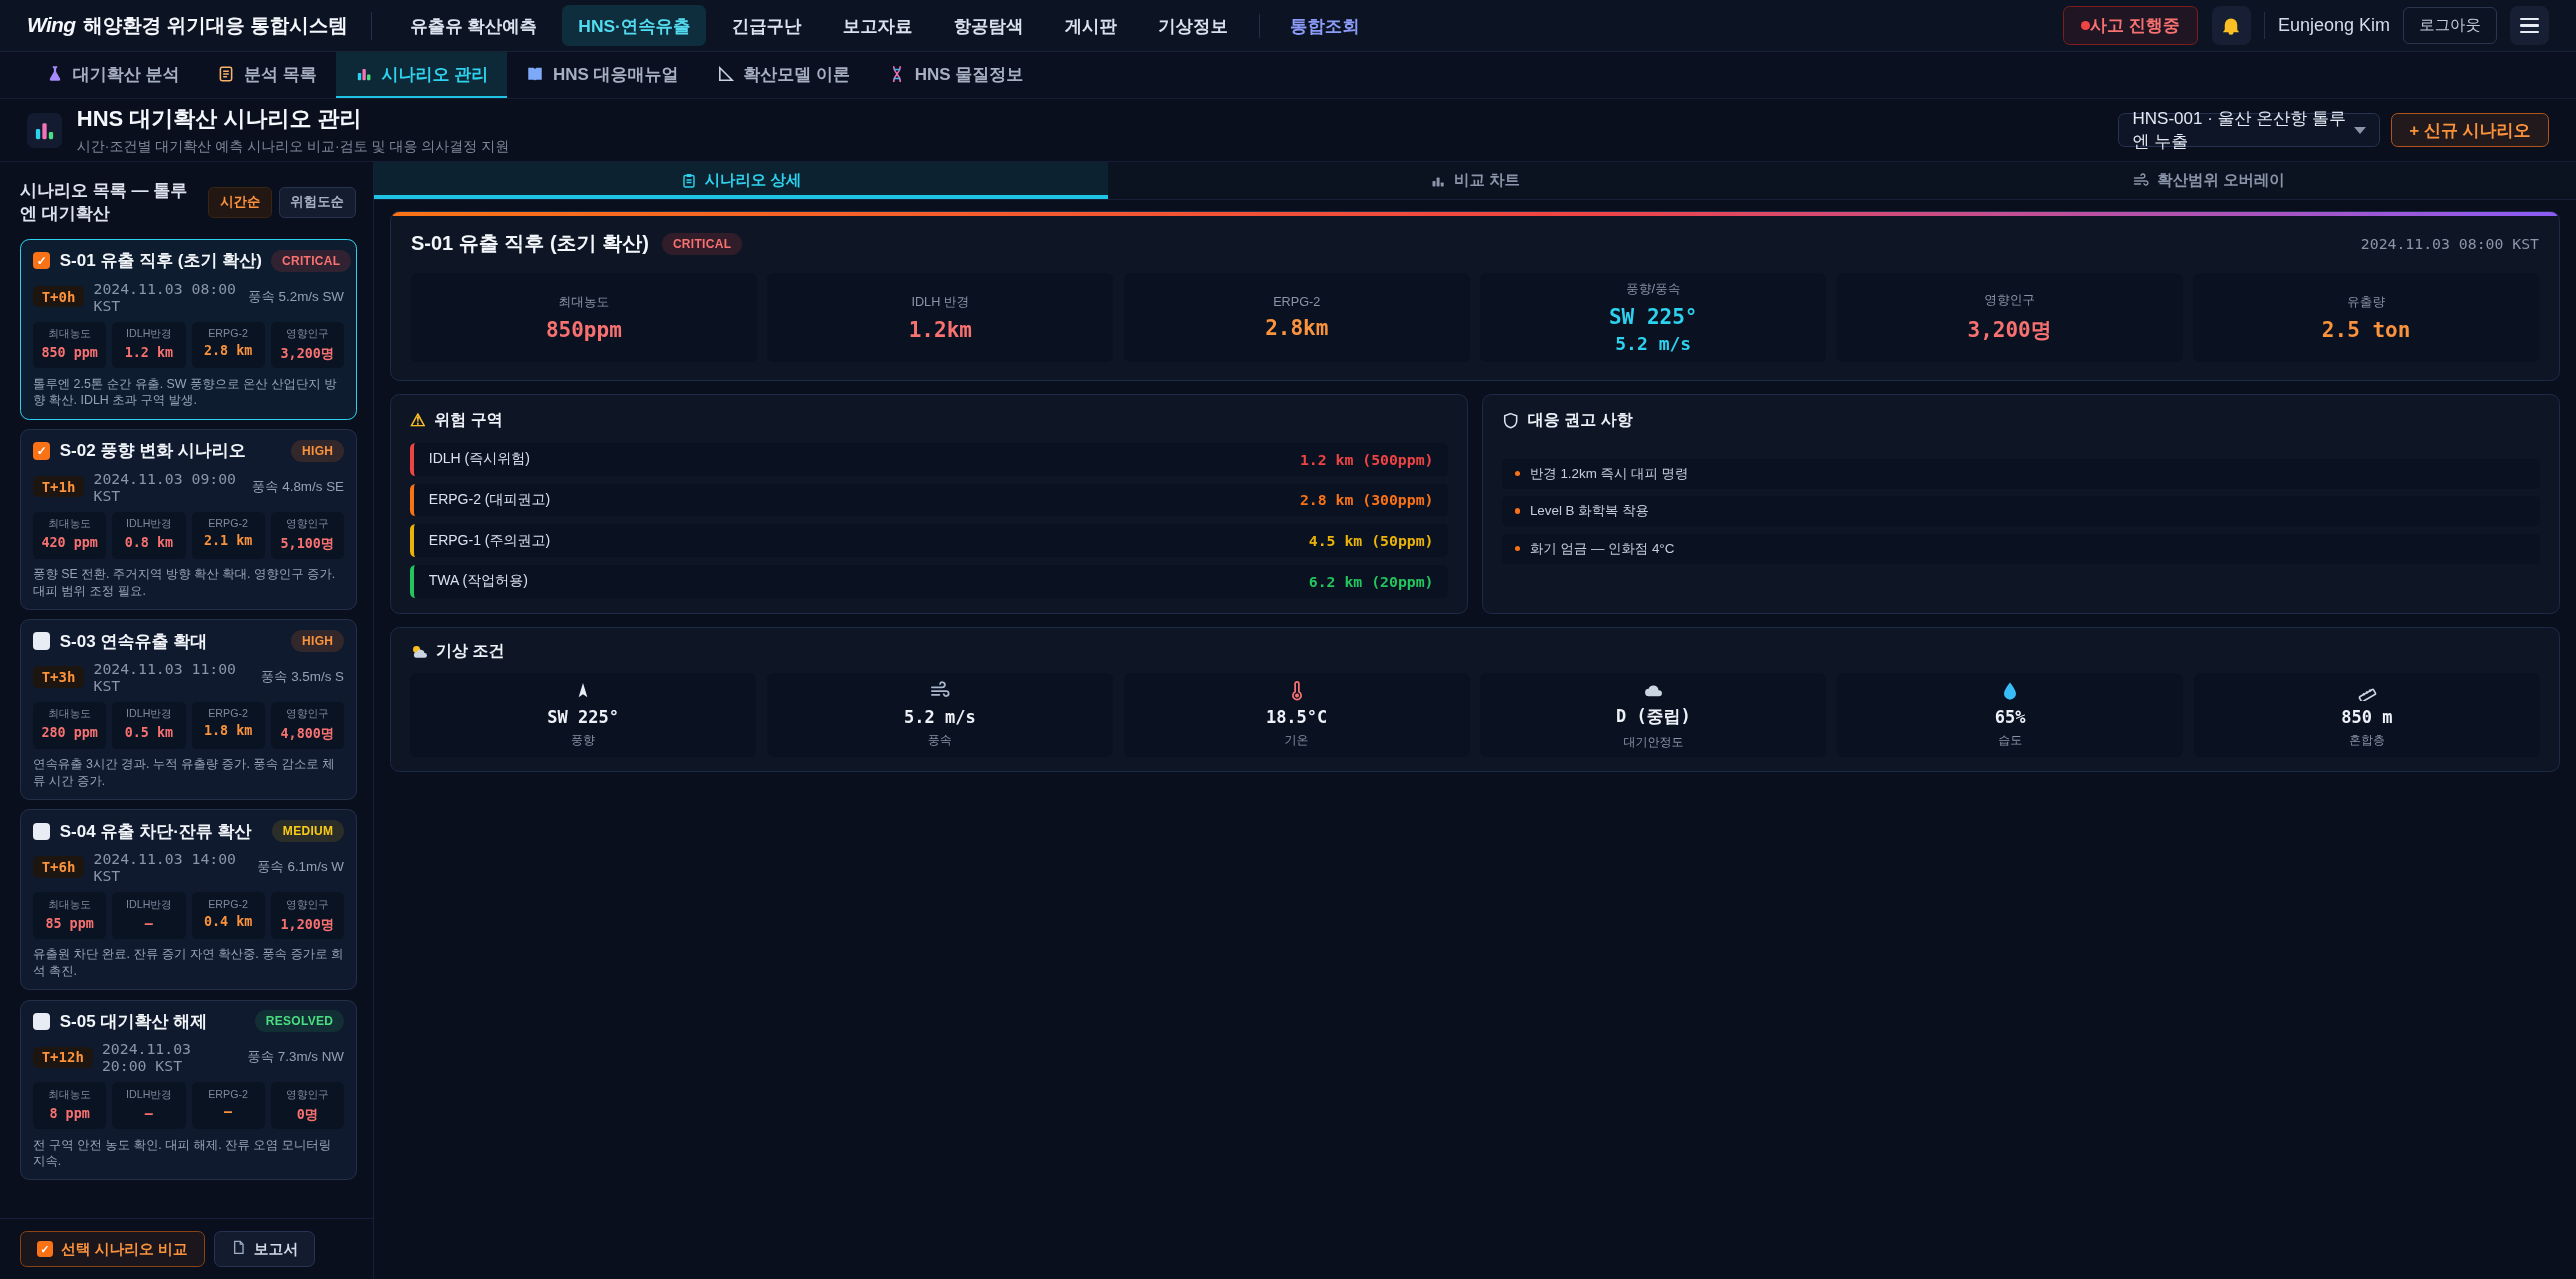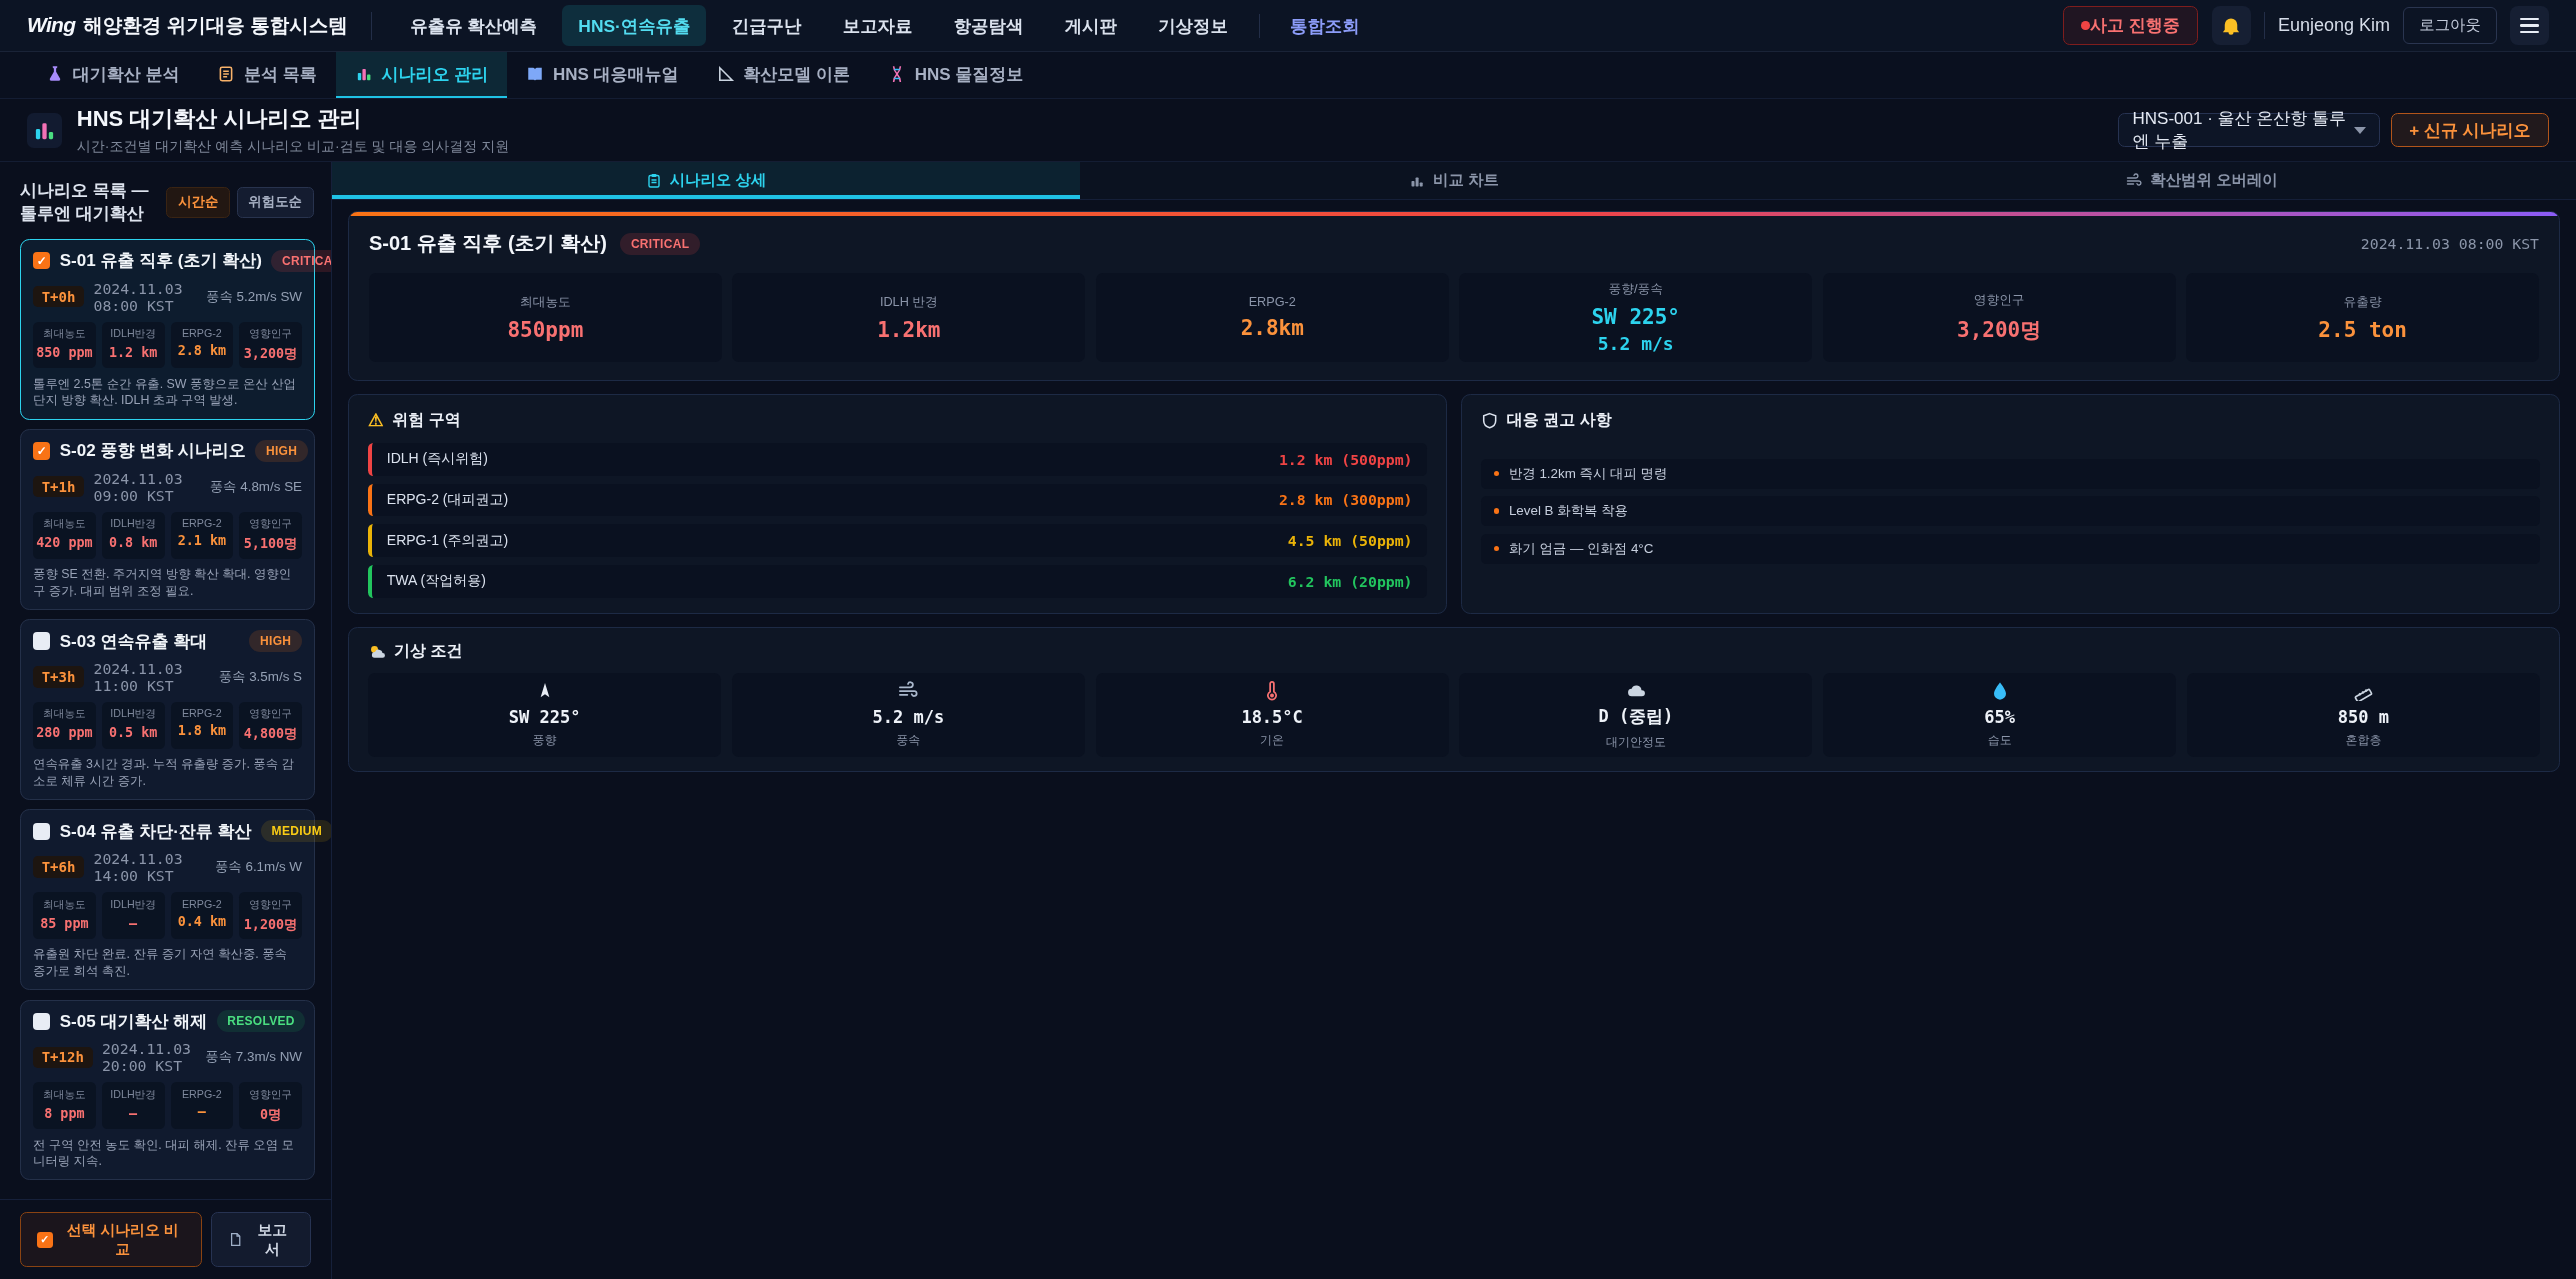--- a/index.html
+++ b/index.html
@@ -39,21 +39,21 @@
   .ph-icon svg { width:23px; height:23px; }
   .ph-title { font-size:22px; font-weight:800; color:#f4f7fc; }
   .ph-sub { font-size:14px; color:#7e8799; margin-top:4px; }
   .ph-right { margin-left:auto; display:flex; align-items:flex-end; gap:10.7px; }
   .select-box { display:flex; align-items:center; justify-content:space-between; width:262px; height:34px; background:#0d1526; border:0.7px solid #273352; border-radius:6.7px; padding:0 13.4px; font-size:17px; color:#e4e9f3; cursor:pointer; }
   .caret { width:0; height:0; border-left:6px solid transparent; border-right:6px solid transparent; border-top:7.4px solid #8b95a9; }
   .new-btn { height:34px; padding:0 17.4px; border-radius:6.7px; border:1px solid #b2551a; background:rgba(249,115,22,.10); color:#fb923c; font-size:17px; font-weight:800; cursor:pointer; font-family:inherit; white-space:nowrap; }
 
   
   .content { display:flex; height:1117px; }
-  .sidebar { width:332px; border-right:0.7px solid #16203a; display:flex; flex-direction:column; }
+  .sidebar { width:374px; border-right:0.7px solid #16203a; display:flex; flex-direction:column; }
   .sb-head { display:flex; align-items:center; padding:17.4px 17.4px 10.7px 20px; gap:6.7px; }
   .sb-title { font-size:17px; font-weight:700; color:#dde3ee; flex:1; }
   .sort-btn { font-size:13.4px; font-weight:700; padding:5.4px 10.7px; border-radius:5.4px; cursor:pointer; white-space:nowrap; }
   .sort-btn.active { color:#fb923c; background:#221712; border:0.7px solid #3a2413; }
   .sort-btn.idle { color:#a7b0c3; background:#141c30; border:0.7px solid #28334e; }
   .scenario-list { flex:1; overflow:hidden; padding:2.7px 16px 0 20px; display:flex; flex-direction:column; gap:9.4px; }
 
   .scard { background:#101a2e; border:1px solid #243049; border-radius:9.4px; padding:9.4px 12px; cursor:pointer; }
   .scard.selected { border:1.3px solid #2dd3ee; background:#0d1c2e; }
   .sc-row1 { display:flex; align-items:center; gap:9.4px; }
@@ -73,21 +73,21 @@
   .sc-stats { display:grid; grid-template-columns:repeat(4,1fr); gap:6px; margin-top:8px; }
   .mini { background:#0a1322; border-radius:5.4px; padding:5.4px 2.7px; text-align:center; }
   .mini .l { font-size:10.7px; color:#7e889c; }
   .mini .v { font-family:"DejaVu Sans Mono",monospace; font-size:13.4px; font-weight:700; margin-top:4px; color:#f87171; }
   .mini:nth-child(3) .v { color:#fb923c; }
   .sc-desc { margin-top:7.4px; font-size:12.4px; color:#98a2b6; line-height:1.35; }
 
   .sb-footer { border-top:0.7px solid #16203a; padding:12px 20px; display:flex; gap:9.4px; }
   .compare-btn { display:flex; align-items:center; gap:8px; padding:7.4px 16px; border-radius:6.7px; border:1px solid #8a4312; background:rgba(249,115,22,.07); color:#fb923c; font-size:14.8px; font-weight:800; cursor:pointer; font-family:inherit; }
   .compare-btn .cb { width:16px; height:16px; border-radius:3.4px; background:#f97316; color:#fff; font-size:10.7px; display:flex; align-items:center; justify-content:center; }
-  .report-btn { display:flex; align-items:center; gap:8px; padding:7.4px 16px; border-radius:6.7px; border:0.7px solid #273352; background:#131b2e; color:#d3dae6; font-size:14.8px; font-weight:700; cursor:pointer; font-family:inherit; }
+  .report-btn { display:flex; gap:8px; padding:7.4px 16px; border-radius:6.7px; border:0.7px solid #273352; background:#131b2e; color:#d3dae6; font-size:14.8px; font-weight:700; cursor:pointer; font-family:inherit; }
   .report-btn svg { width:14.8px; height:14.8px; color:#9fb0c8; }
 
   
   .main { flex:1; display:flex; flex-direction:column; overflow:hidden; }
   .main-tabs { height:38px; display:flex; background:#0b1220; border-bottom:1.3px solid #151f38; }
   .mtab { flex:1; display:flex; align-items:center; justify-content:center; gap:8px; font-size:15.4px; font-weight:700; color:#8b95a9; cursor:pointer; box-shadow:none; }
   .mtab .ic { width:16px; height:16px; display:inline-flex; }
   .mtab .ic svg { width:100%; height:100%; }
   .mtab.active { background:#0c2230; color:#2dd3ee; box-shadow:inset 0 -4px 0 #1fc3e6; }
   .main-body { padding:10.7px 16px 16px 16px; display:flex; flex-direction:column; gap:13.4px; overflow:hidden; }

